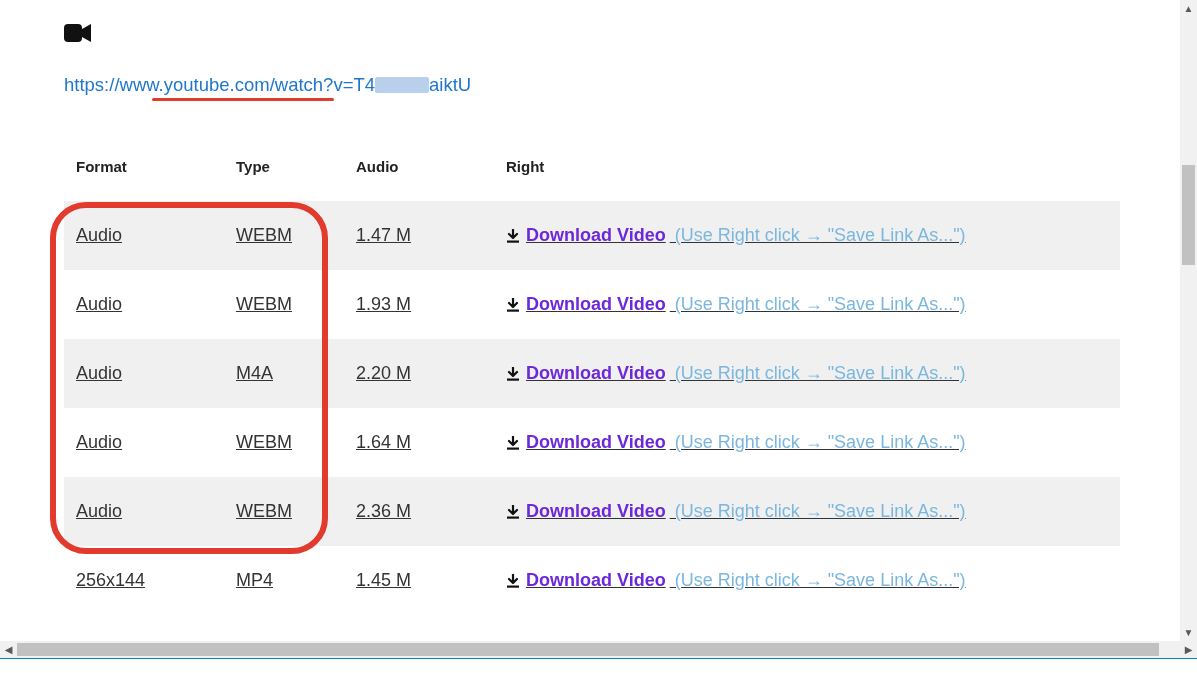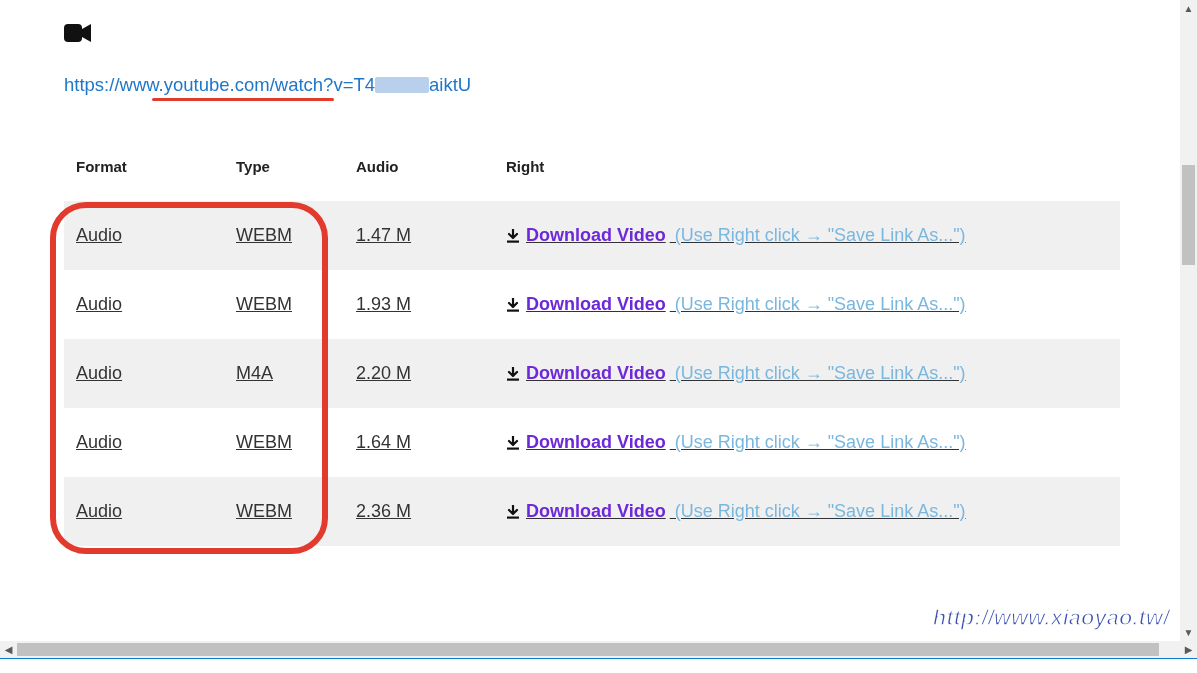--- a/index.html
+++ b/index.html
@@ -234,33 +234,41 @@
           </tr>
           <tr>
             <td class="col-format">Audio</td>
             <td class="col-type">WEBM</td>
             <td class="col-size">2.36 M</td>
             <td class="col-action"><span class="dl-icon"><svg width="14" height="14" viewBox="0 0 14 14">
                   <path d="M7 0 L7 8 M3 5 L7 9 L11 5" stroke="#111" stroke-width="2.2" fill="none" stroke-linecap="round" stroke-linejoin="round"></path>
                   <rect x="1" y="11.5" width="12" height="2.2" fill="#111"></rect>
                 </svg></span><a href="#" class="dl-link">Download Video</a><span class="hint"> (Use Right click → "Save Link As...")</span></td>
           </tr>
+          <tr>
+            <td class="col-format">256x144</td>
+            <td class="col-type">MP4</td>
+            <td class="col-size">1.45 M</td>
+            <td class="col-action"><span class="dl-icon"><svg width="14" height="14" viewBox="0 0 14 14">
+                  <path d="M7 0 L7 8 M3 5 L7 9 L11 5" stroke="#111" stroke-width="2.2" fill="none" stroke-linecap="round" stroke-linejoin="round"></path>
+                  <rect x="1" y="11.5" width="12" height="2.2" fill="#111"></rect>
+                </svg></span><a href="#" class="dl-link">Download Video</a><span class="hint"> (Use Right click → "Save Link As...")</span></td>
+          </tr>
         </tbody>
     </table>
 
     
     <div class="anno-box" style="left:50px; top:202px; width:278px; height:352px;"></div>
 
   </div>
 
   <div class="watermark">
     <div class="wm-top">
       <span>逍遙</span><span class="small">の</span><span>窩</span>
     </div>
-    <div class="wm-url">http://www.xiaoyao.tw/</div>
   </div>
 
   <div class="vscroll">
     <div class="arrow">▲</div>
     <div class="track">
       <div class="thumb" id="vthumb" style="top: 148px; height: 100px;"></div>
     </div>
     <div class="arrow">▼</div>
   </div>
 

